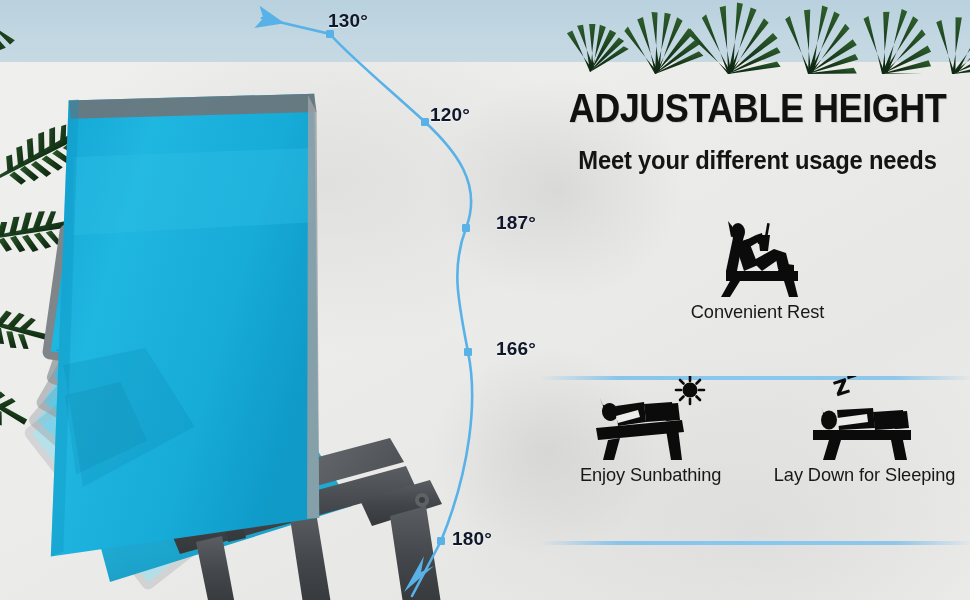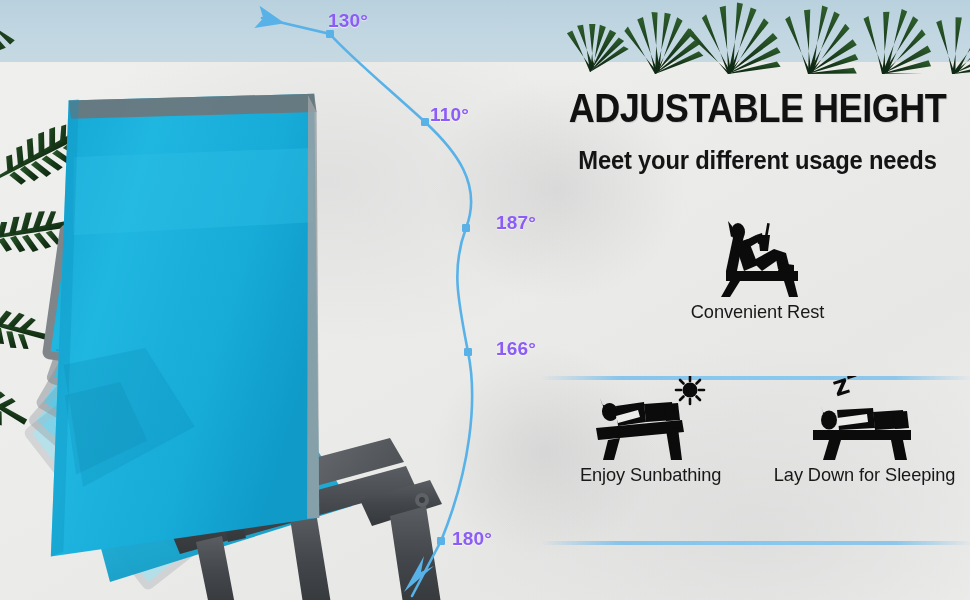--- a/index.html
+++ b/index.html
@@ -45,21 +45,21 @@
   
   #chair{position:absolute;left:-40px;top:30px;width:560px;height:580px;}
 
   
   #arc-svg{position:absolute;left:0;top:0;width:970px;height:600px;pointer-events:none;}
 
   
   .angle-label{
     position:absolute;
     font-family:"Liberation Sans", sans-serif;
-    font-size:19px;font-weight:700;color:#8b5cf6;
+    font-size:19px;font-weight:700;color:#0f172a;
     letter-spacing:.2px;white-space:nowrap;
     text-shadow:0 1px 1px rgba(255,255,255,.65);
   }
 
   
   #right-panel{
     position:absolute;left:545px;top:88px;width:425px;height:470px;
   }
   .headline{
     text-align:center;
@@ -430,21 +430,21 @@
         <rect x="326" y="30" width="8" height="8" rx="1.2" fill="#58b2e8"></rect>
         <rect x="421" y="118" width="8" height="8" rx="1.2" fill="#58b2e8"></rect>
         <rect x="462" y="224" width="8" height="8" rx="1.2" fill="#58b2e8"></rect>
         <rect x="464" y="348" width="8" height="8" rx="1.2" fill="#58b2e8"></rect>
         <rect x="437" y="537" width="8" height="8" rx="1.2" fill="#58b2e8"></rect>
       </g>
   </svg>
 
   <div id="angle-labels">
       <div class="angle-label" style="left: 328px; top: 10px;">130°</div>
-      <div class="angle-label" style="left: 430px; top: 104px;">110°</div>
+      <div class="angle-label" style="left: 430px; top: 104px;">120°</div>
       <div class="angle-label" style="left: 496px; top: 212px;">187°</div>
       <div class="angle-label" style="left: 496px; top: 338px;">166°</div>
       <div class="angle-label" style="left: 452px; top: 528px;">180°</div>
     </div>
 
   <div id="right-panel">
 
     <div class="headline">ADJUSTABLE HEIGHT</div>
     <div class="subhead">Meet your different usage needs</div>
 

